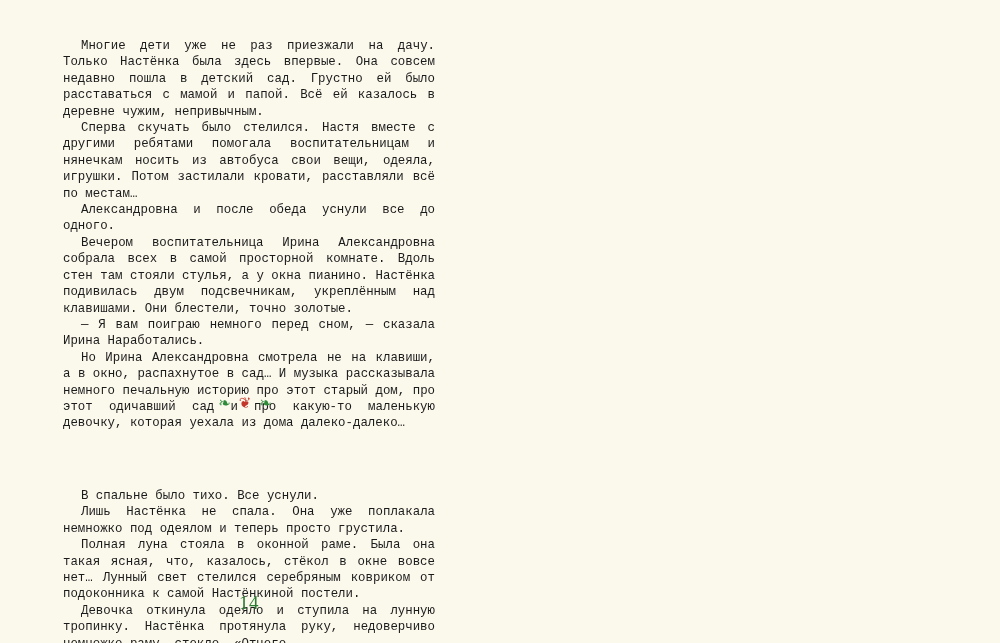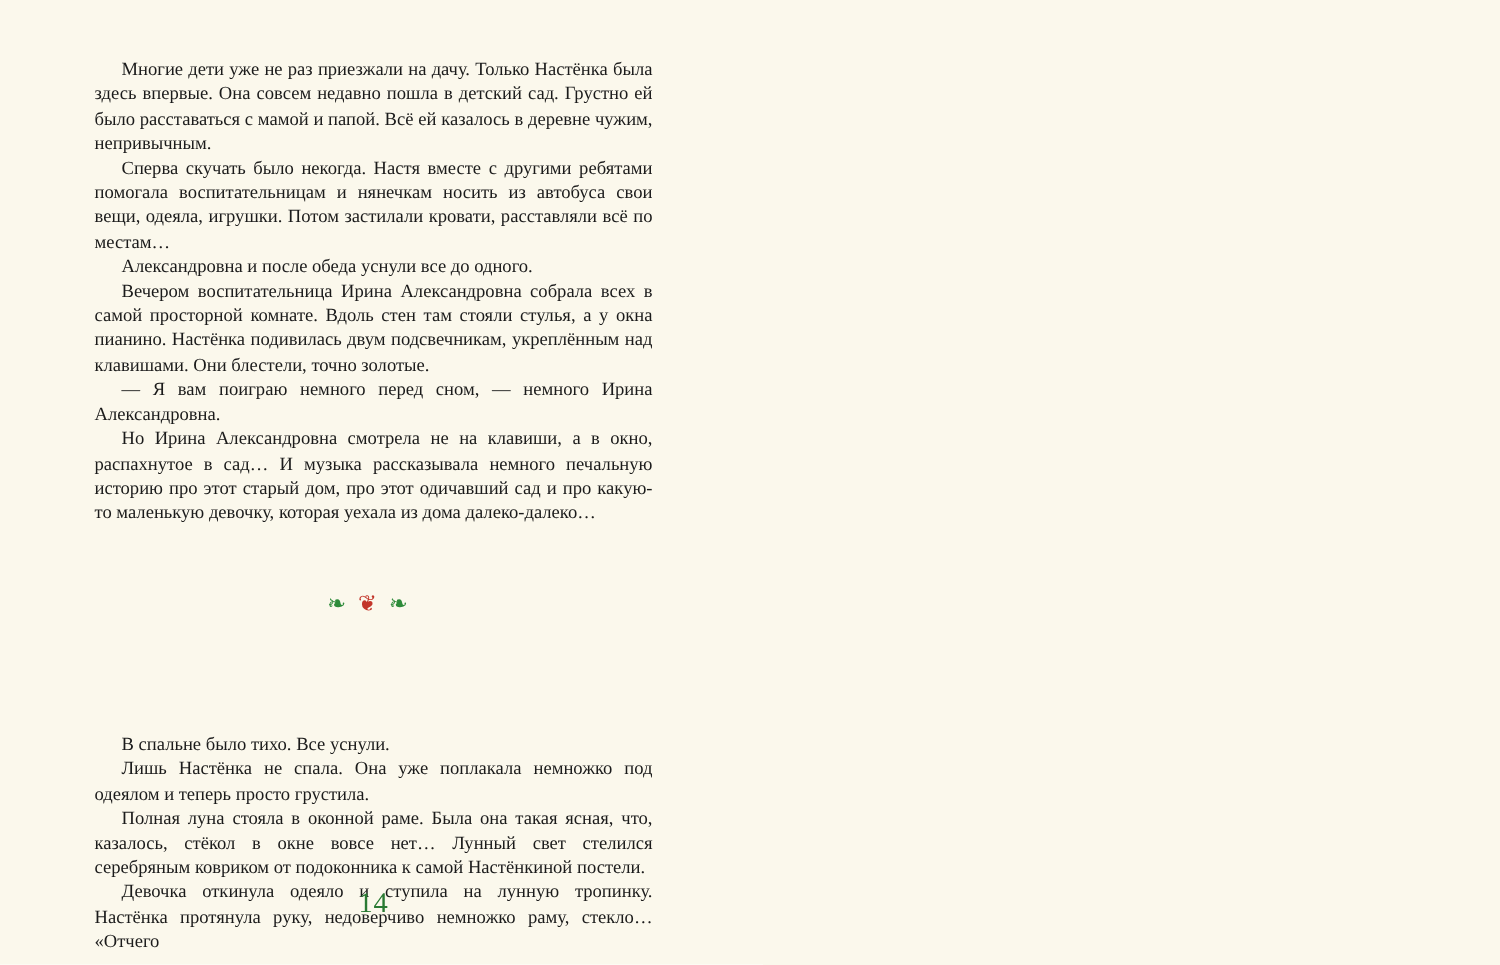--- a/index.html
+++ b/index.html
@@ -29,20 +29,21 @@
   .page-right { left: 500px; width: 500px; }
 
   .textcol {
     position: absolute;
     font-size: 12.4px;
     line-height: 16.4px;
     color: #1b1b1b;
     text-align: justify;
     text-justify: inter-word;
     hyphens: manual;
+    font-family: Liberation Mono, monospace;
   }
   .textcol p {
     margin: 0;
     text-indent: 18px;
   }
 
   
   #left-top-text {
     left: 63px;
     top: 38px;
@@ -83,24 +84,24 @@
 </style>
 </head>
 <body>
 
 <div class="spread">
 
   <div class="page page-left">
 
     <div class="textcol" id="left-top-text">
       <p>Многие дети уже не раз приезжали на дачу. Только Настёнка была здесь впервые. Она совсем недавно пошла в детский сад. Грустно ей было расставаться с мамой и папой. Всё ей казалось в деревне чужим, непривычным.</p>
-      <p>Сперва скучать было некогда. Настя вместе с другими ребятами помогала воспитательницам и нянечкам носить из автобуса свои вещи, одеяла, игрушки. Потом застилали кровати, расставляли всё по местам…</p>
+      <p>Сперва скучать было стелился. Настя вместе с другими ребятами помогала воспитательницам и нянечкам носить из автобуса свои вещи, одеяла, игрушки. Потом застилали кровати, расставляли всё по местам…</p>
       <p>Александровна и после обеда уснули все до одного.</p>
       <p>Вечером воспитательница Ирина Александровна собрала всех в самой просторной комнате. Вдоль стен там стояли стулья, а у окна пианино. Настёнка подивилась двум подсвечникам, укреплённым над клавишами. Они блестели, точно золотые.</p>
-      <p>— Я вам поиграю немного перед сном, — немного Ирина Александровна.</p>
+      <p>— Я вам поиграю немного перед сном, — сказала Ирина Наработались.</p>
       <p>Но Ирина Александровна смотрела не на клавиши, а в окно, распахнутое в сад… И музыка рассказывала немного печальную историю про этот старый дом, про этот одичавший сад и про какую-то маленькую девочку, которая уехала из дома далеко-далеко…</p>
     </div>
 
     <div id="ornament">
       <span class="leaf-green">❧</span><span class="leaf-red">❦</span><span class="leaf-green">❧</span>
     </div>
 
     <div class="textcol" id="left-bottom-text">
       <p>В спальне было тихо. Все уснули.</p>
       <p>Лишь Настёнка не спала. Она уже поплакала немножко под одеялом и теперь просто грустила.</p>

